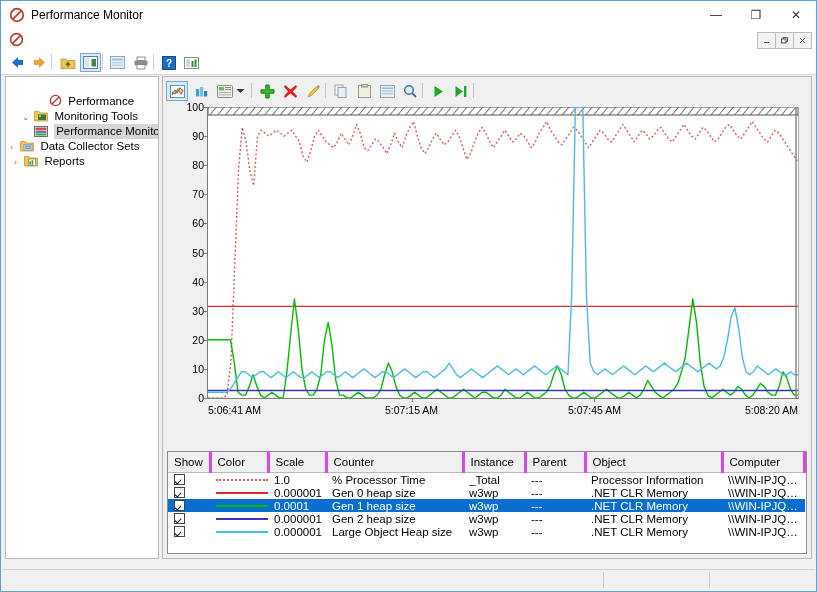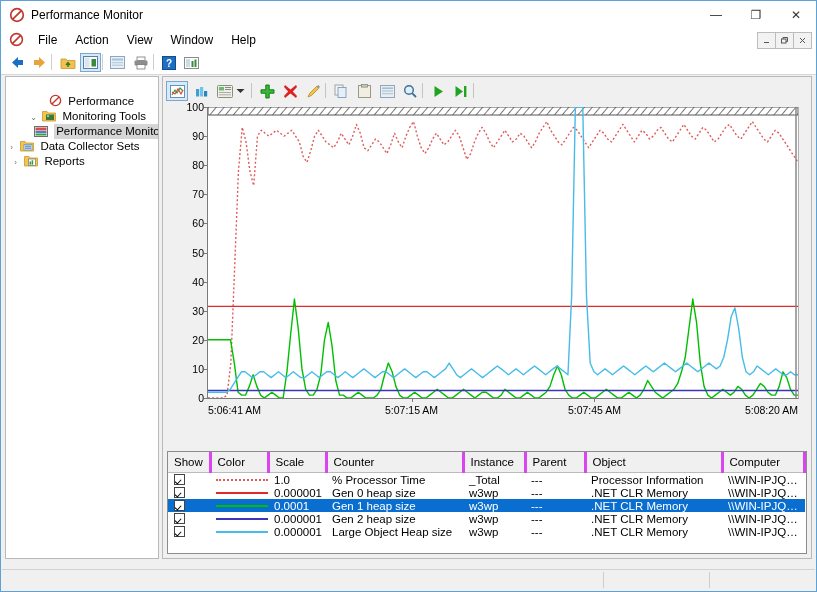--- a/index.html
+++ b/index.html
@@ -115,27 +115,20 @@
     </div>
   </div>
 
   <div id="menubar">
     <span class="mico">
       <svg width="15" height="15" viewBox="0 0 16 16">
         <circle cx="8" cy="8" r="6.3" fill="#fff" stroke="#c0392b" stroke-width="1.7"></circle>
         <line x1="3.6" y1="12.4" x2="12.4" y2="3.6" stroke="#c0392b" stroke-width="1.7"></line>
       </svg>
     </span>
-    <div class="items">
-      <div class="menu-item">File</div>
-      <div class="menu-item">Action</div>
-      <div class="menu-item">View</div>
-      <div class="menu-item">Window</div>
-      <div class="menu-item">Help</div>
-    </div>
     <div class="mdibtns">
       <div class="mdibtn">
         <svg width="9" height="9" viewBox="0 0 9 9">
             <line x1="2" y1="6.5" x2="7" y2="6.5" stroke="#555" stroke-width="1"></line>
           </svg>
       </div>
       <div class="mdibtn">
         <svg width="9" height="9" viewBox="0 0 9 9">
           <rect x="1.5" y="3" width="4.5" height="4" fill="none" stroke="#555" stroke-width="1"></rect>
           <polyline points="3,3 3,1.5 7.5,1.5 7.5,5.5 6,5.5" fill="none" stroke="#555" stroke-width="1"></polyline>
@@ -216,21 +209,21 @@
         <span class="arw"></span>
         <span class="ico">
           <svg width="13" height="13" viewBox="0 0 16 16">
             <circle cx="8" cy="8" r="6.3" fill="#fff" stroke="#c0392b" stroke-width="1.7"></circle>
             <line x1="3.6" y1="12.4" x2="12.4" y2="3.6" stroke="#c0392b" stroke-width="1.7"></line>
           </svg>
         </span>
         <span class="lbl">Performance</span>
       </div>
 
-      <div class="tnode" style="padding-left:22px;">
+      <div class="tnode" style="padding-left:14px;">
         <span class="arw">⌄</span>
         <span class="ico">
           <svg width="14" height="12" viewBox="0 0 14 12">
             <path d="M0.5 1.5 L5 1.5 L6 3 L13.5 3 L13.5 11 L0.5 11 Z" fill="#f3c44f" stroke="#c79a2f" stroke-width="0.8"></path>
             <rect x="4" y="4.5" width="8" height="5.5" fill="#3b7a3b"></rect>
             <rect x="5" y="5.5" width="2" height="1.2" fill="#d7f0d7"></rect>
           </svg>
         </span>
         <span class="lbl">Monitoring Tools</span>
       </div>

